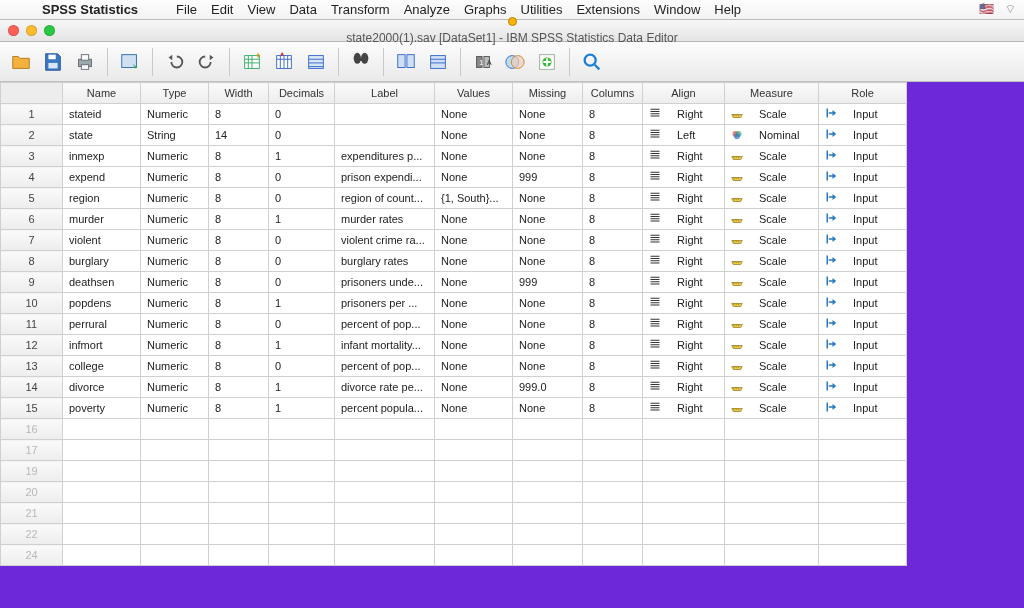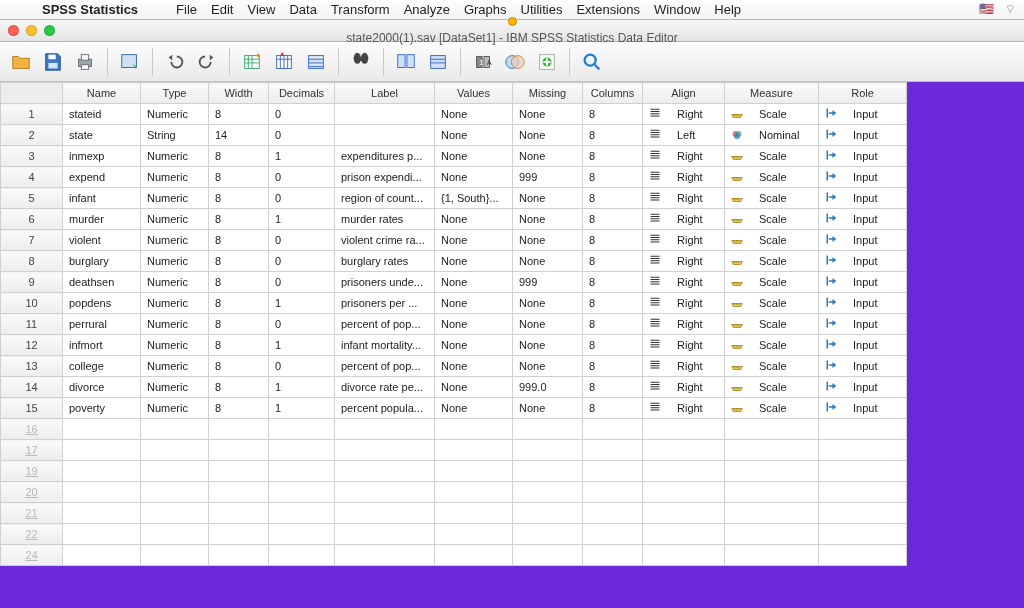--- a/index.html
+++ b/index.html
@@ -17,21 +17,21 @@
   .titlebar .title .dot{width:9px;height:9px;border-radius:50%;background:#ffb400;border:1px solid #c08000; display:inline-block;}
   .toolbar { background: linear-gradient(#fdfdfd,#e9e9e9); height: 40px; border-bottom:1px solid #bfbfbf; display:flex; align-items:center; padding:0 6px; gap:2px;}
   .tbtn { width:30px; height:30px; display:flex; align-items:center; justify-content:center; border:1px solid transparent; border-radius:3px; }
   .tbtn svg { width:22px; height:22px; }
   .sep { width:1px; height:28px; background:#c9c9c9; margin:0 5px;}
   .gridwrap { position:absolute; top:82px; left:0; right:0; bottom:0; background:#6d28d9; overflow:hidden; }
   table { border-collapse: collapse; table-layout: fixed; }
   th, td { border: 1px solid #d0d0d0; height: 21px; font-size: 11px; padding: 0 6px; white-space: nowrap; overflow:hidden; text-overflow: ellipsis; }
   th { background: linear-gradient(#fafafa,#ededed); font-weight: 400; color:#333; text-align:center; }
   th.rowhead, td.rowhead { background: linear-gradient(#fafafa,#ededed); text-align:center; color:#444; font-weight:400; }
-  td.rowhead.empty { color:#b8b8b8;text-decoration:underline; }
+  td.rowhead.empty { color:#b8b8b8; }
   td { background:#fff; color:#222; text-align:left; }
   .corner { background:#ededed !important; }
   .ic { display:inline-flex; align-items:center; gap:16px;}
   .ic svg { width:12px; height:12px; flex-shrink:0;}
   col.cnum{width:62px;} col.cname{width:78px;} col.ctype{width:68px;} col.cwidth{width:60px;} col.cdec{width:66px;}
   col.clabel{width:100px;} col.cvals{width:78px;} col.cmiss{width:70px;} col.ccols{width:60px;}
   col.calign{width:82px;} col.cmeas{width:94px;} col.crole{width:88px;}
 </style>
 </head>
 <body>
@@ -324,21 +324,21 @@
           <td><span class="ic">
               <span><svg viewBox="0 0 16 16">
                   <path fill="#2a7ac0" d="M2 2h2v12H2z"></path>
                   <path fill="#2a7ac0" d="M5 7h5V4l5 4-5 4V9H5z"></path>
                 </svg></span>
               <span>Input</span>
             </span></td>
         </tr>
         <tr>
           <td class="rowhead">5</td>
-          <td>infant</td>
+          <td>region</td>
           <td>Numeric</td>
           <td>8</td>
           <td>0</td>
           <td>region of count...</td>
           <td>{1, South}...</td>
           <td>None</td>
           <td>8</td>
           <td><span class="ic">
               <span><svg viewBox="0 0 16 16">
                   <path stroke="#333" stroke-width="1.5" d="M2 3h12M2 6h12M2 9h12M2 12h12"></path>

